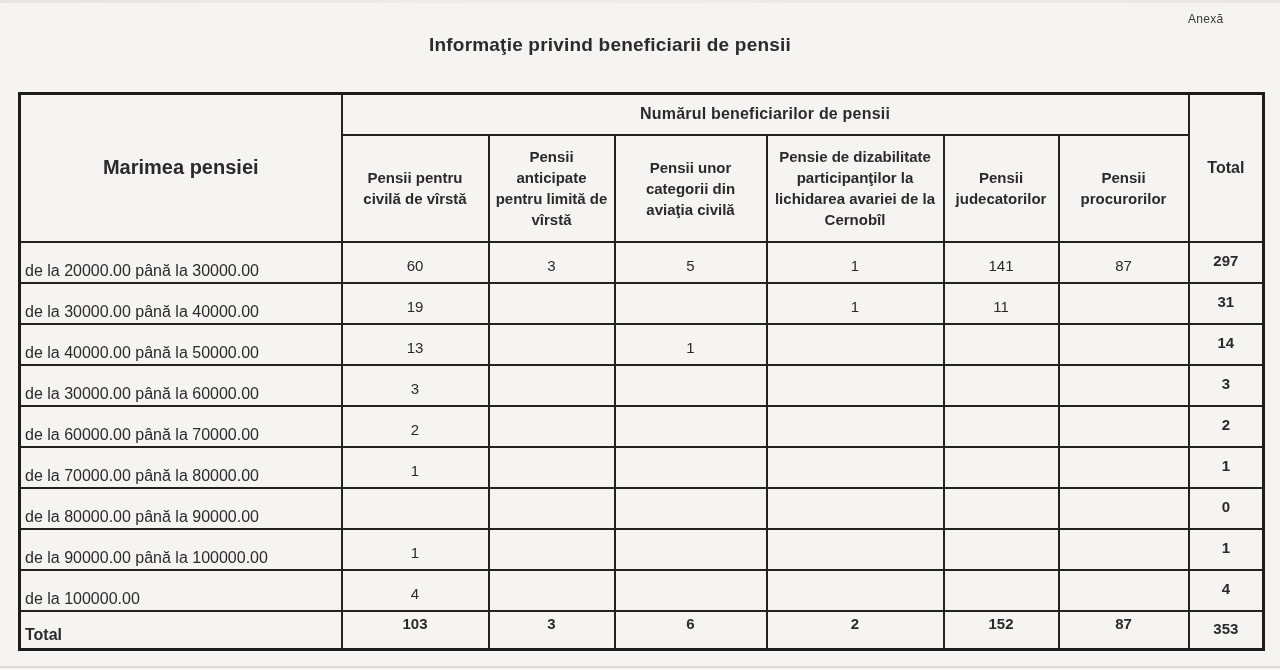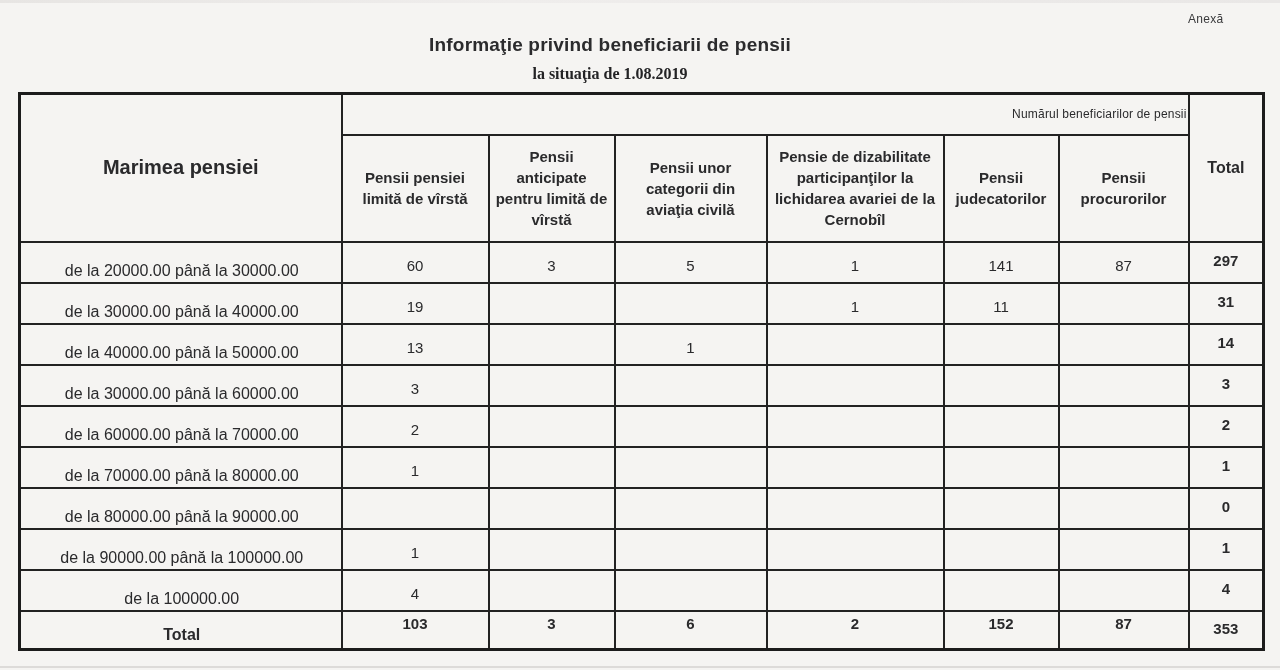--- a/index.html
+++ b/index.html
@@ -45,32 +45,32 @@
   }
   table.pension{border:3px solid #1c1c1c;}
   tr.h1{height:41px;}
   tr.h2{height:107px;}
   tr.datarow{height:41px;}
   tr.totalrow{height:39px;}
   th.rowhead{
     font-size:20px;font-weight:bold;vertical-align:middle;text-align:center;
   }
   th.grouphead{
-    font-size:12px;font-weight:normal;vertical-align:middle;text-align:right;
+    font-size:16px;font-weight:bold;vertical-align:middle;text-align:center;
     letter-spacing:.2px;
   }
   th.colhead{
     font-size:15px;font-weight:bold;vertical-align:middle;text-align:center;
     line-height:1.4;padding:2px 6px;
   }
   th.totalhead{
     font-size:16px;font-weight:bold;vertical-align:middle;text-align:center;
   }
   td.rlabel{
-    font-size:16px;font-weight:normal;vertical-align:bottom;text-align:center;
+    font-size:16px;font-weight:normal;vertical-align:bottom;text-align:left;
     padding:0 2px 2px 4px;white-space:nowrap;
   }
   td.val{
     font-size:15px;vertical-align:top;text-align:center;padding-top:14px;
   }
   td.rtotal{
     font-size:15px;font-weight:bold;vertical-align:middle;text-align:center;
     padding-bottom:4px;
   }
   tr.totalrow td.rlabel{font-weight:bold;padding-bottom:4px;}
@@ -80,42 +80,41 @@
 </head>
 <body>
 
 <div class="scan-top-edge"></div>
 <div class="scan-bottom-edge"></div>
 
 <div class="annex">Anexă</div>
 
 <div class="title-block">
   <div class="doc-title">Informaţie privind beneficiarii de pensii</div>
-  <div class="doc-subtitle">la situaţia de 1.08.2019</div>
 </div>
 
 <table class="pension">
   <colgroup>
     <col style="width:322px">
       <col style="width:147px">
       <col style="width:126px">
     <col style="width:152px">
       <col style="width:177px">
       <col style="width:115px">
     <col style="width:130px">
       <col style="width:75px">
   </colgroup>
   <thead>
     <tr class="h1">
       <th class="rowhead" rowspan="2">Marimea pensiei</th>
       <th class="grouphead" colspan="6">Numărul beneficiarilor de pensii</th>
       <th class="totalhead" rowspan="2">Total</th>
     </tr>
     <tr class="h2">
-        <th class="colhead">Pensii pensiei limită de vîrstă</th>
+        <th class="colhead">Pensii pentru civilă de vîrstă</th>
         <th class="colhead">Pensii anticipate pentru limită de vîrstă</th>
         <th class="colhead">Pensii unor categorii din aviaţia civilă</th>
         <th class="colhead">Pensie de dizabilitate participanţilor la lichidarea avariei de la Cernobîl</th>
         <th class="colhead">Pensii judecatorilor</th>
         <th class="colhead">Pensii procurorilor</th>
       </tr>
   </thead>
   <tbody>
       <tr class="datarow">
         <td class="rlabel">de la 20000.00 până la 30000.00</td>

